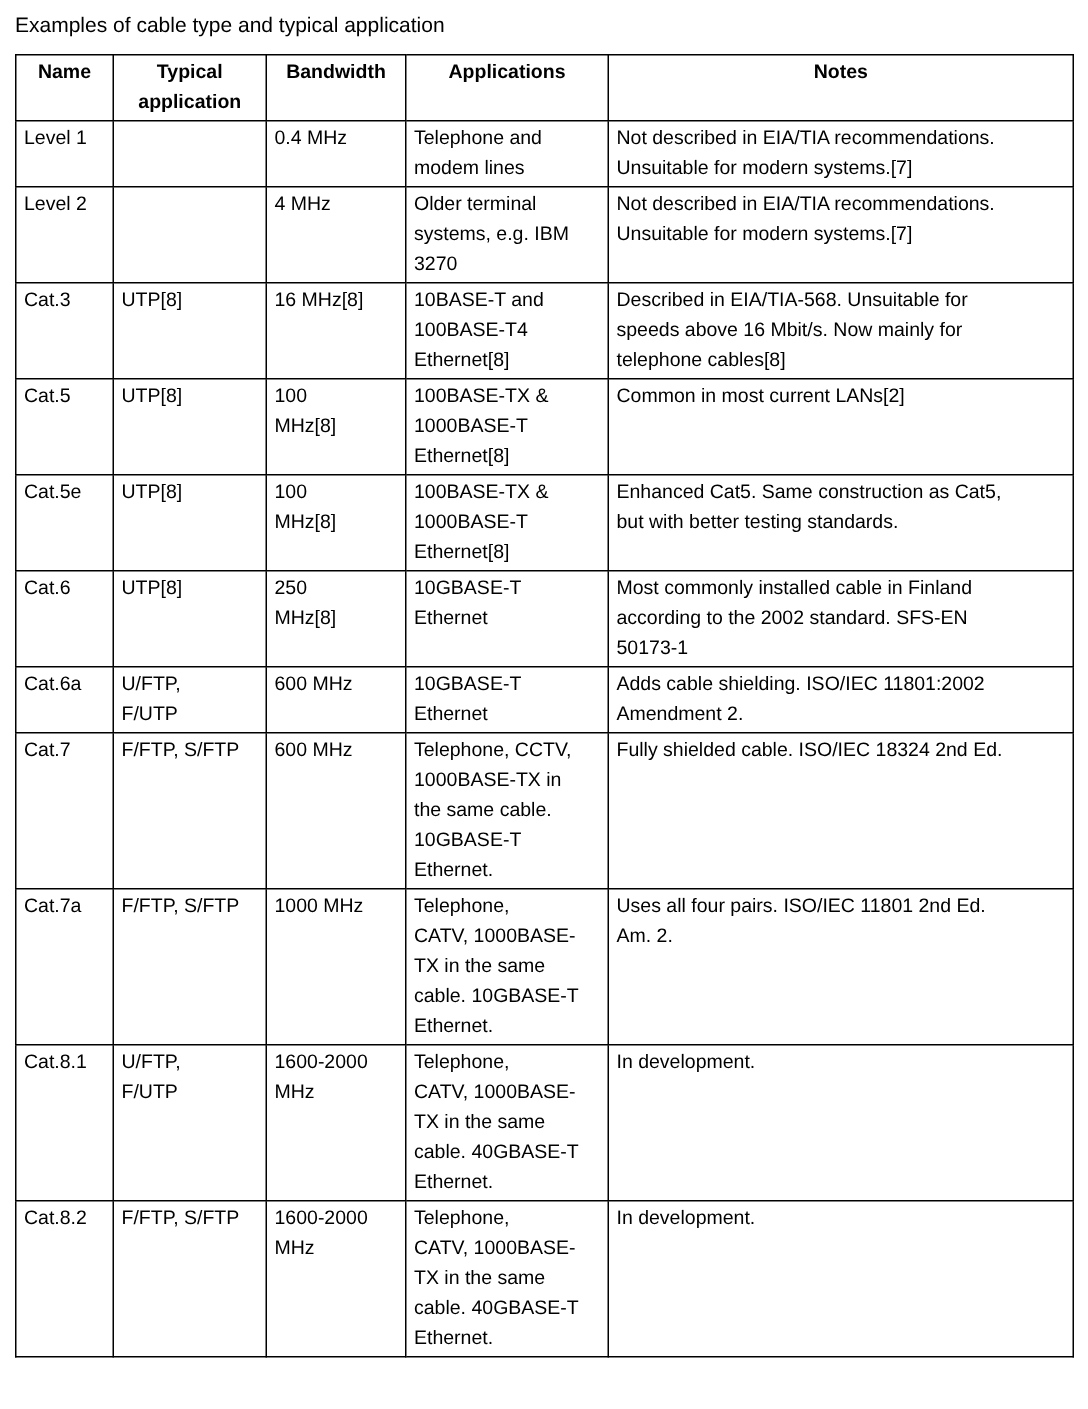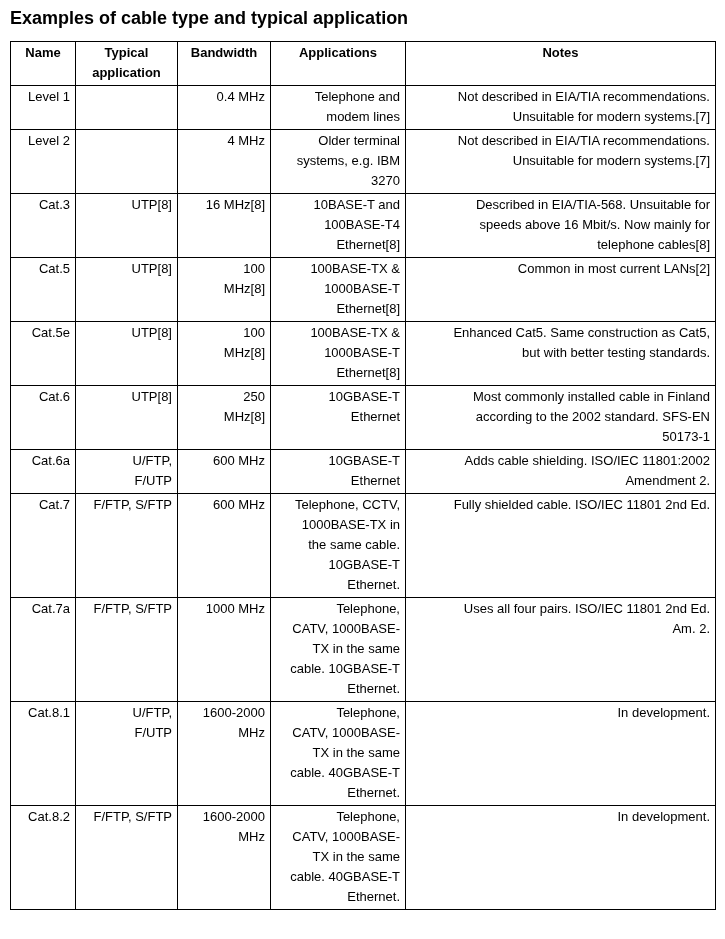--- a/index.html
+++ b/index.html
@@ -12,22 +12,22 @@
     height: 939px;
     font-family: "Liberation Sans", sans-serif;
     color: #000000;
     overflow: hidden;
   }
   .page {
     padding: 6px 9px 0 10px;
     box-sizing: border-box;
   }
   .doc-title {
-    font-size: 18px;
-    font-weight: 700;
+    font-size: 14px;
+    font-weight: 400;
     margin: 2px 0 12px 0;
     letter-spacing: 0;
   }
   table.cable-table {
     border-collapse: collapse;
     table-layout: fixed;
     width: 705px;
   }
   .cable-table th,
   .cable-table td {
@@ -36,21 +36,21 @@
     font-size: 13px;
     line-height: 20px;
     padding: 1px 5px 2px 5px;
     white-space: pre-line;
     overflow: hidden;
   }
   .cable-table th {
     font-weight: 700;
   }
   .cable-table td {
-    text-align: right;
+    text-align: left;
   }
 </style>
 </head>
 <body>
 
 <div class="page">
   <div class="doc-title">Examples of cable type and typical application</div>
 
   <table class="cable-table">
     <colgroup>
@@ -145,21 +145,21 @@
       </tr>
       <tr>
         <td>Cat.7</td>
         <td>F/FTP, S/FTP</td>
         <td>600 MHz</td>
         <td>Telephone, CCTV,
 1000BASE-TX in
 the same cable.
 10GBASE-T
 Ethernet.</td>
-        <td>Fully shielded cable. ISO/IEC 11801 2nd Ed.</td>
+        <td>Fully shielded cable. ISO/IEC 18324 2nd Ed.</td>
       </tr>
       <tr>
         <td>Cat.7a</td>
         <td>F/FTP, S/FTP</td>
         <td>1000 MHz</td>
         <td>Telephone,
 CATV, 1000BASE-
 TX in the same
 cable. 10GBASE-T
 Ethernet.</td>

